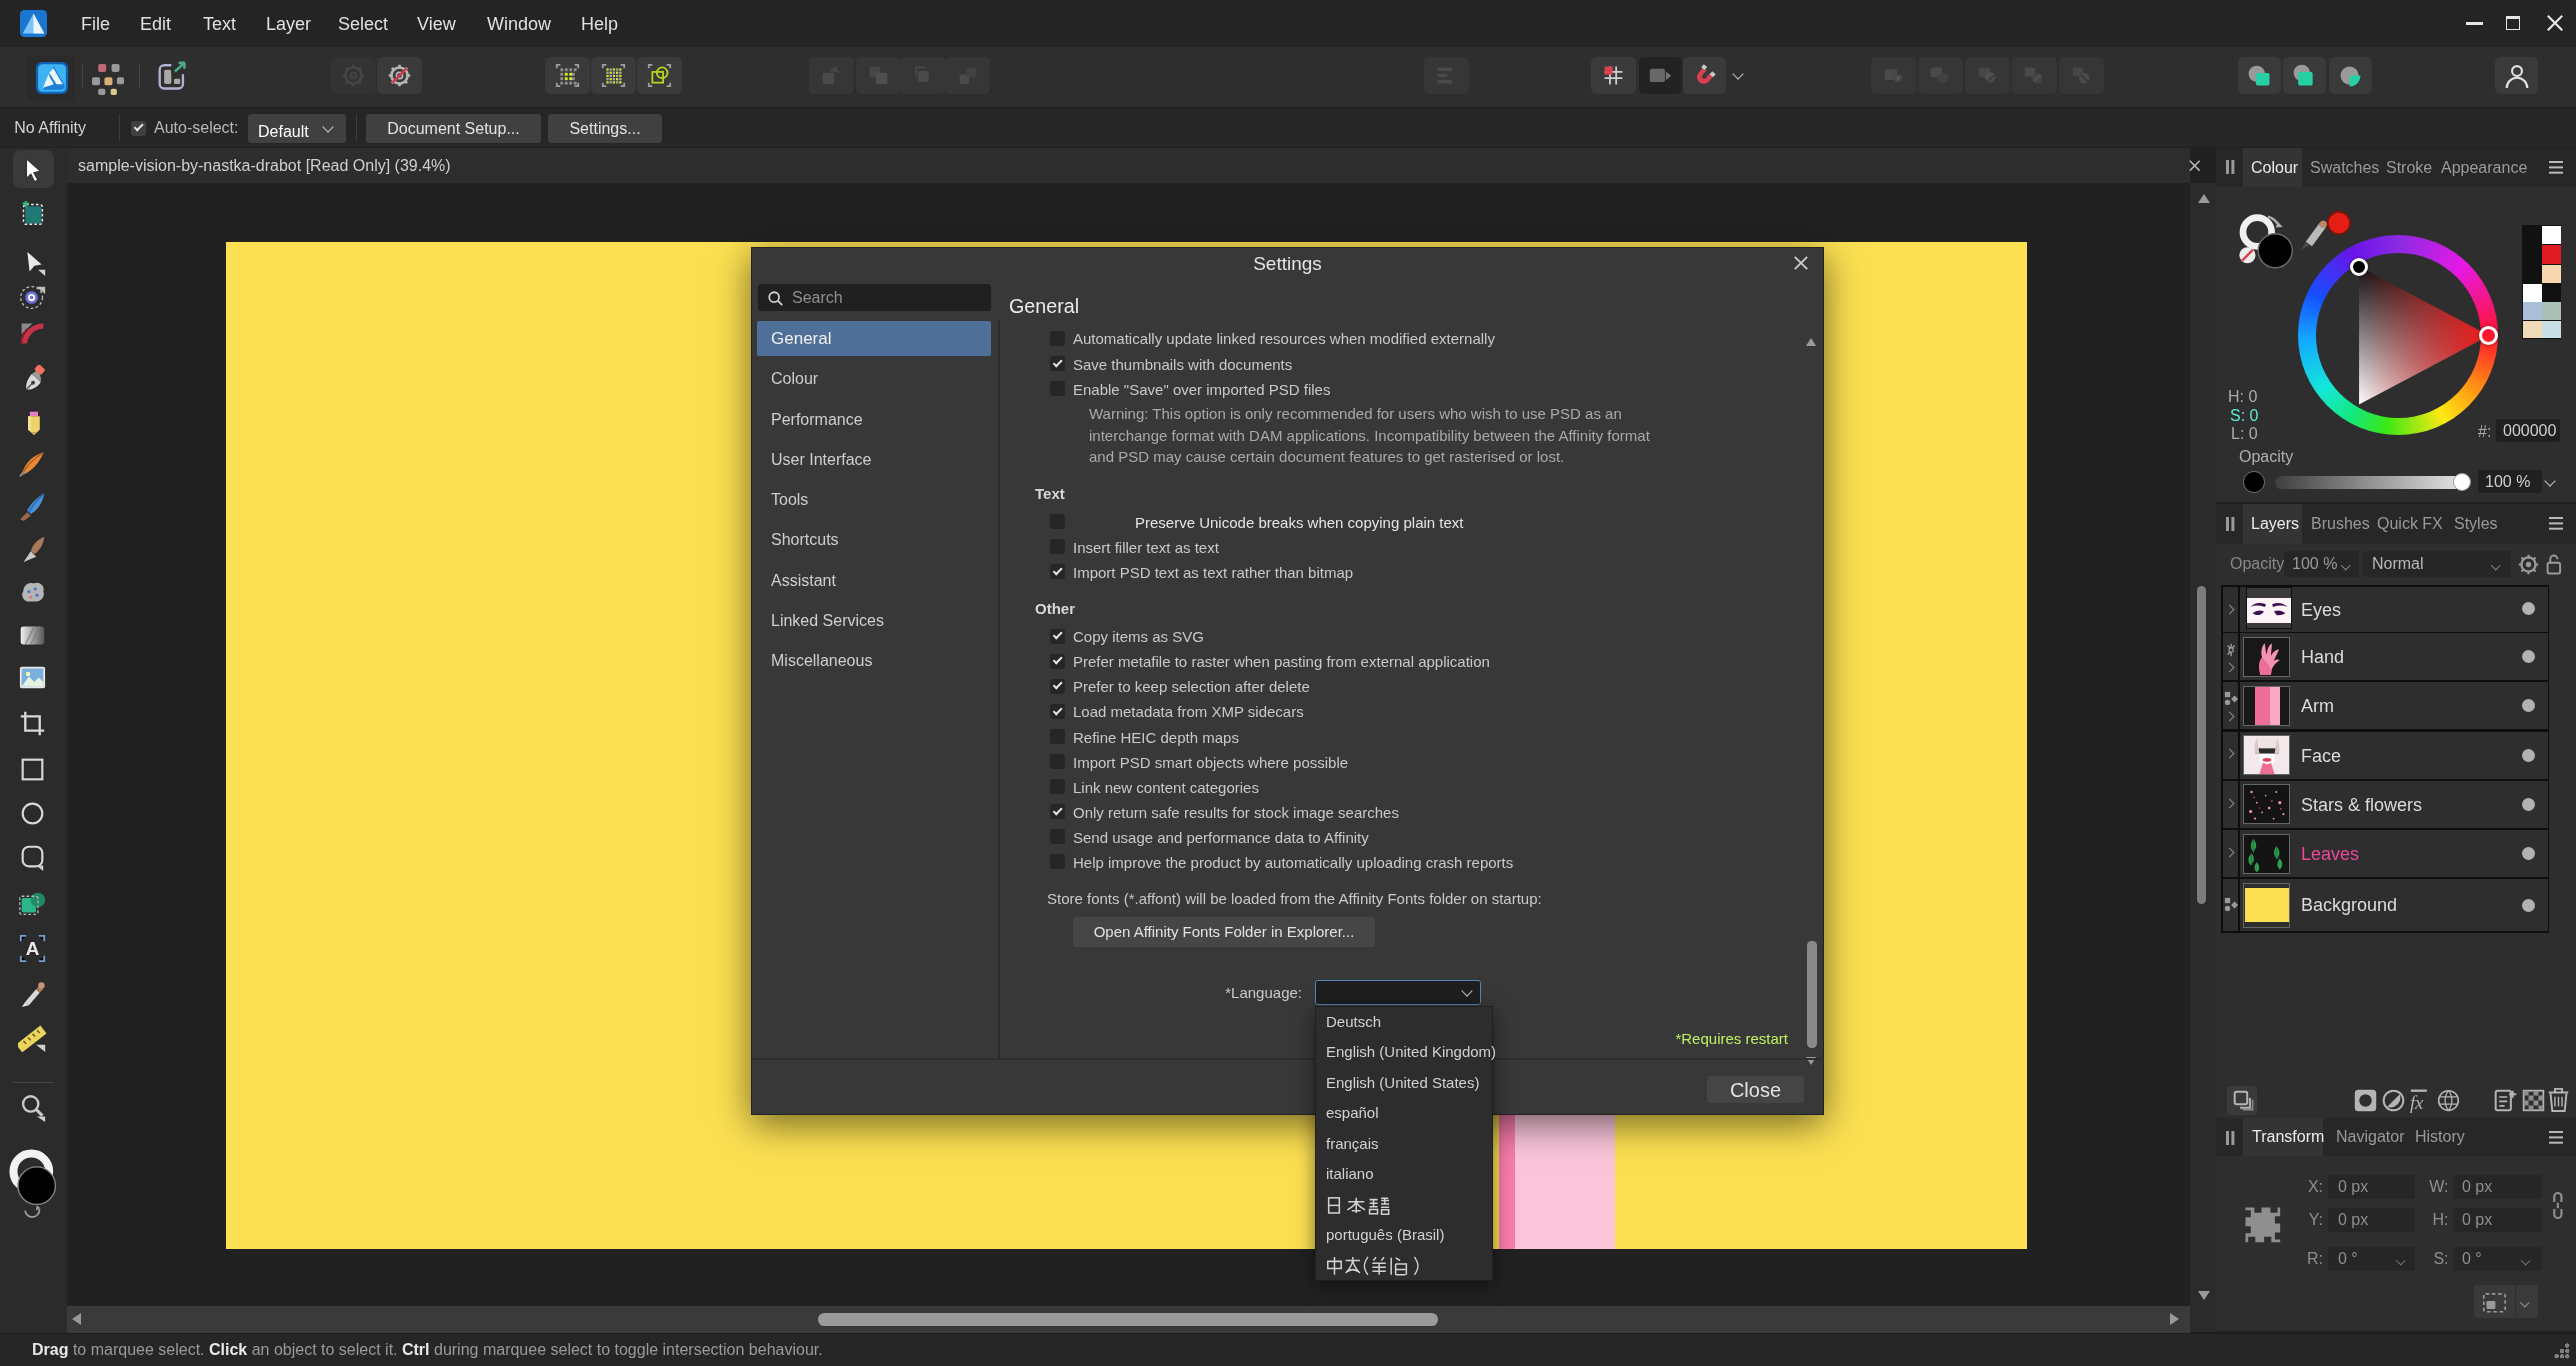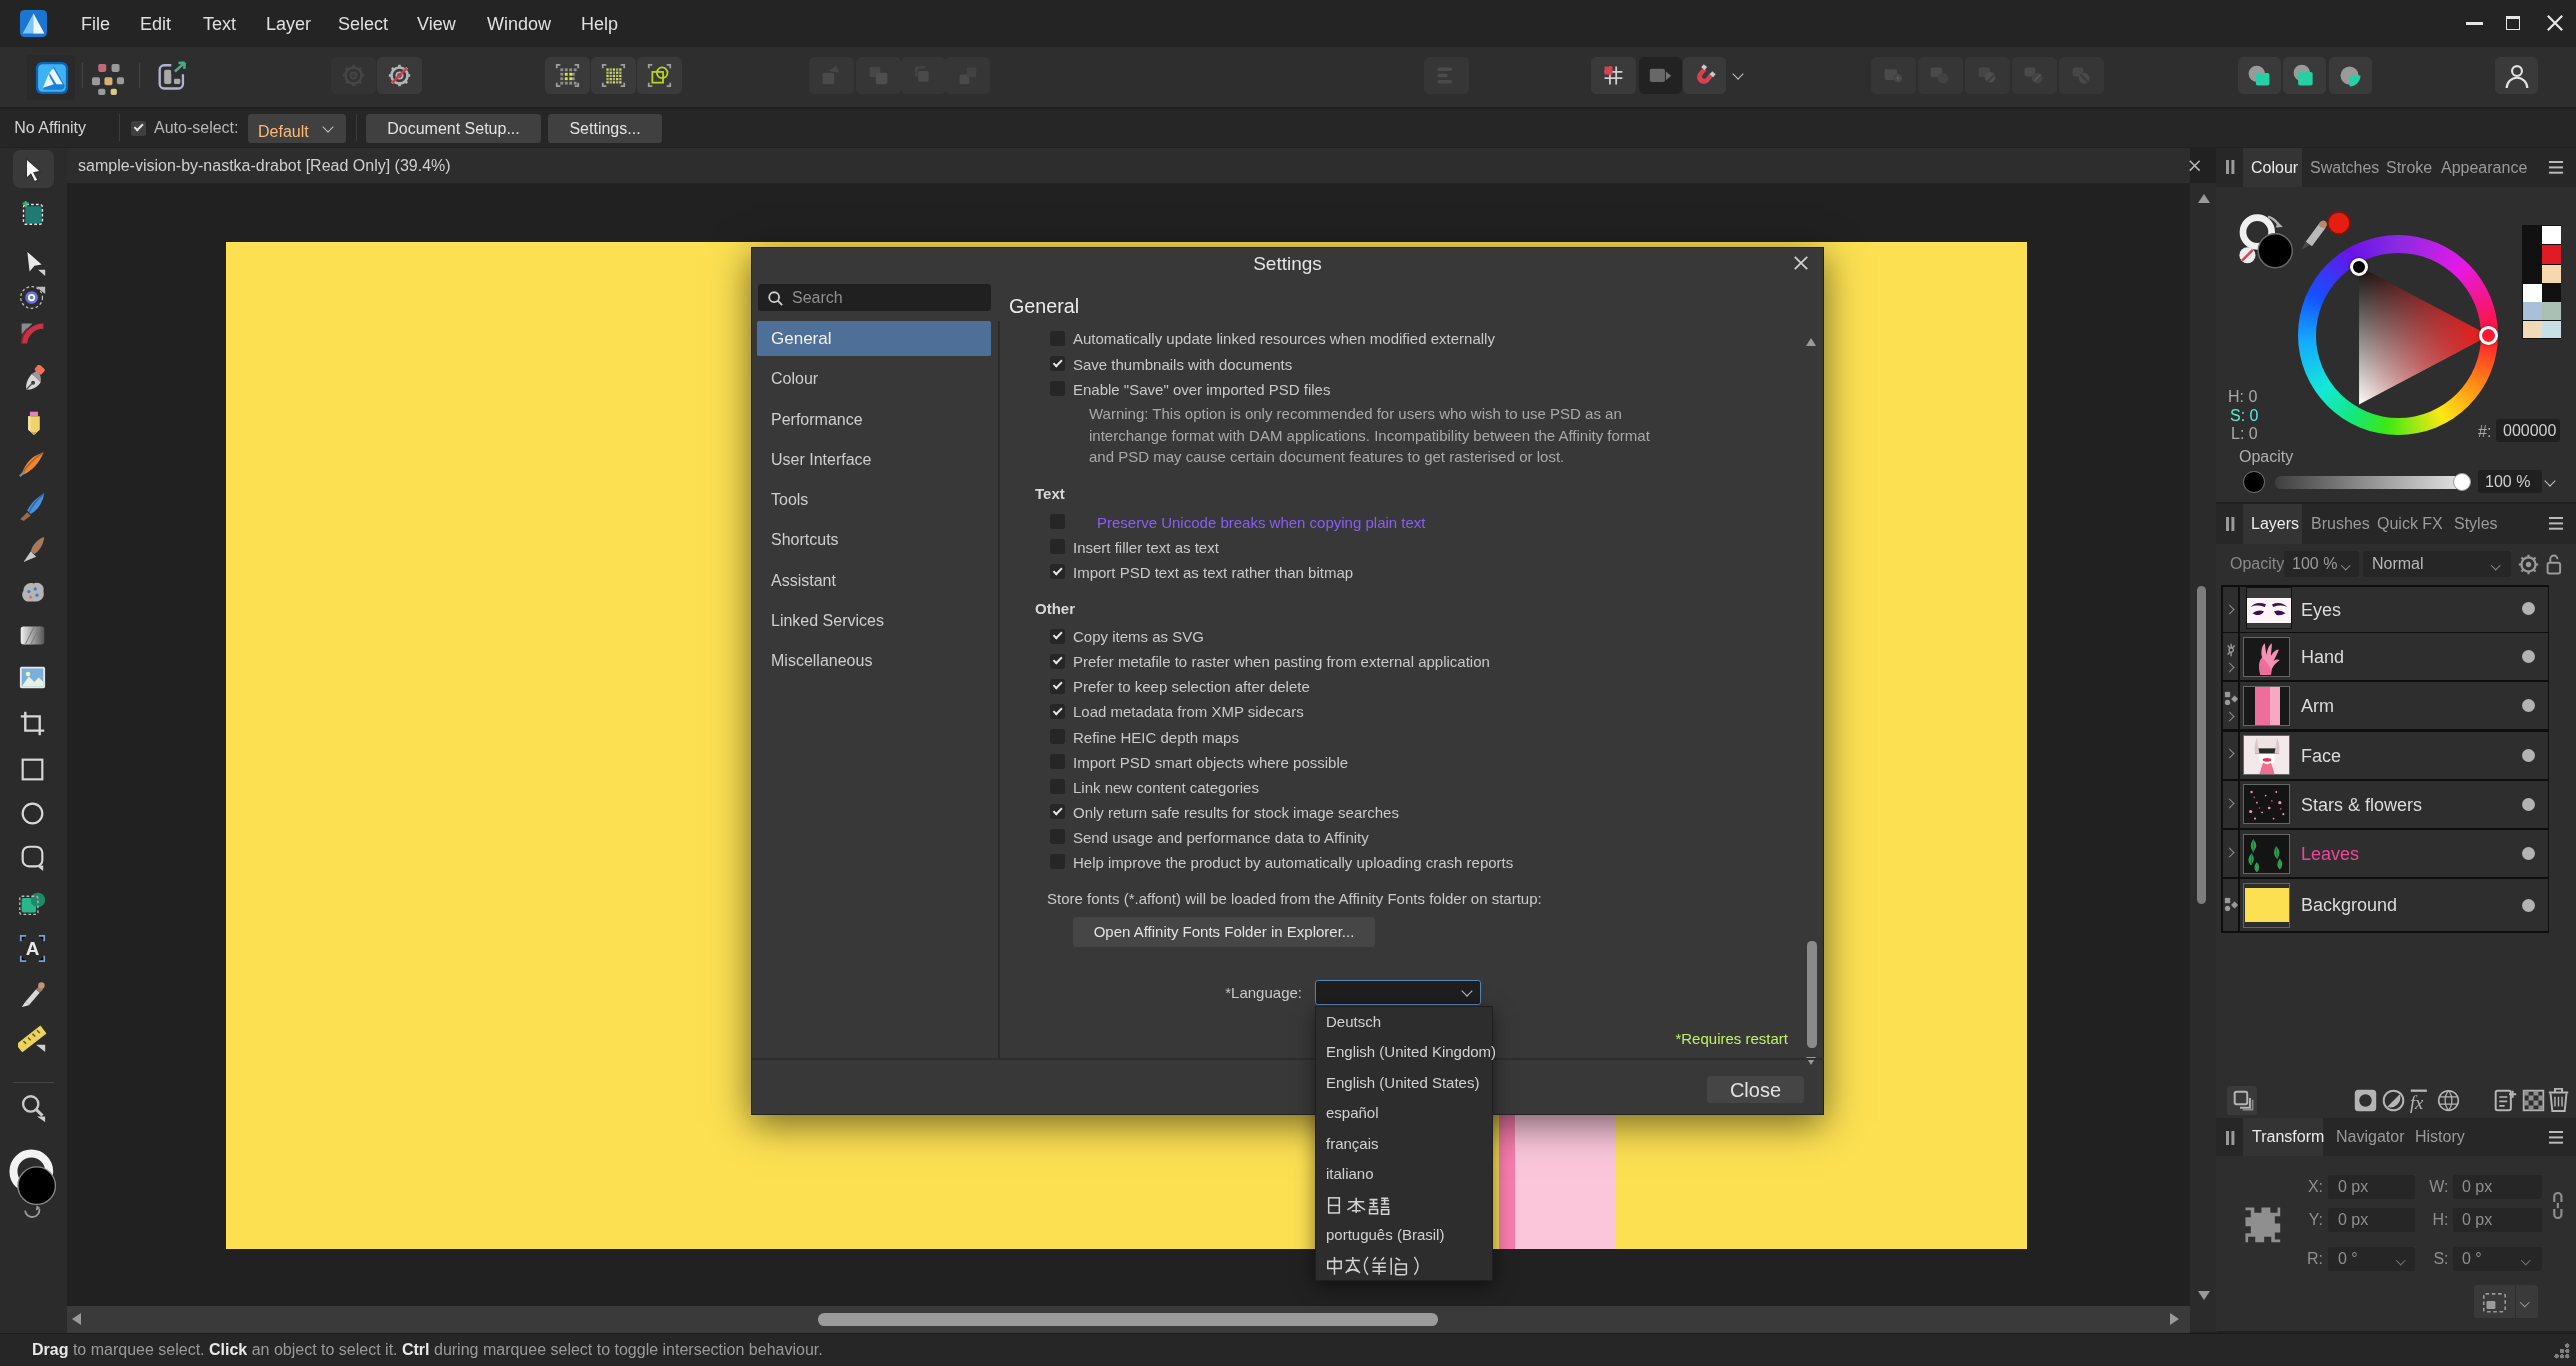--- a/index.html
+++ b/index.html
@@ -285,21 +285,21 @@
     <circle cx="14.5" cy="10" r="5.5" fill="none" stroke="#e2e2e2" stroke-width="2.4"></circle>
     <path d="M3 29 a11.5 11.5 0 0 1 23 0" fill="none" stroke="#e2e2e2" stroke-width="2.4"></path>
   </svg>
 
 <div class="t" style="left:14.3px;top:109px;height:38px;font-size:16px;color:#d4d4d4">No Affinity</div>
 <div class="a" style="left:119px;top:114px;width:0.9px;height:27px;background:#3c3c3c"></div>
 <div class="cbx" style="left:131px;top:121px;background:#404040"></div>
 <div class="tick" style="left:134px;top:124px"></div>
 <div class="t" style="left:154px;top:109px;height:38px;font-size:16px;color:#b8b8b8">Auto-select:</div>
 <div class="a" style="left:248px;top:114px;width:98px;height:29px;background:#404040;border-radius:3.6px"></div>
-<div class="t" style="left:258px;top:114px;height:35px;font-size:16px;color:#fdba74">Default</div>
+<div class="t" style="left:258px;top:114px;height:35px;font-size:16px;color:#ffffff">Default</div>
 <div class="chev" style="left:324px;top:123px"></div>
 <div class="a" style="left:356px;top:114px;width:0.9px;height:27px;background:#3c3c3c"></div>
 <div class="a" style="left:366px;top:114px;width:175px;height:29px;background:#404040;border-radius:3.6px"></div>
 <div class="t" style="left:366px;top:114px;width:175px;height:29px;font-size:16px;color:#e2e2e2;justify-content:center">Document Setup...</div>
 <div class="a" style="left:548px;top:114px;width:114px;height:29px;background:#404040;border-radius:3.6px"></div>
 <div class="t" style="left:548px;top:114px;width:114px;height:29px;font-size:16px;color:#e2e2e2;justify-content:center">Settings...</div>
 
 <div class="t" style="left:78px;top:148px;height:36px;font-size:16px;color:#cfcfcf">sample-vision-by-nastka-drabot [Read Only] (39.4%)</div>
 <svg class="a" style="left:2188px;top:159px" width="13.4" height="13.4" viewBox="0 0 15 15">
     <path d="M2 2 L13 13 M13 2 L2 13" stroke="#b5b5b5" stroke-width="1.8"></path>
@@ -752,21 +752,21 @@
 
 <div class="t" style="left:1009px;top:293px;height:27px;font-size:19.7px;color:#ececec">General</div>
 <div class="cbx" style="left:1050px;top:331px"></div>
 <div class="t" style="left:1073px;top:326px;height:25px;font-size:15px;color:#c9c9c9">Automatically update linked resources when modified externally</div>
 <div class="cbx" style="left:1050px;top:356px"></div>
 <div class="tick" style="left:1053px;top:360px"></div>
 <div class="t" style="left:1073px;top:352px;height:25px;font-size:15px;color:#c9c9c9">Save thumbnails with documents</div>
 <div class="cbx" style="left:1050px;top:381px"></div>
 <div class="t" style="left:1073px;top:377px;height:25px;font-size:15px;color:#c9c9c9">Enable "Save" over imported PSD files</div>
 <div class="cbx" style="left:1050px;top:514px"></div>
-<div class="t" style="left:1097px;top:510px;height:25px;font-size:15px;color:#8b5cf6">Preserve Unicode breaks when copying plain text</div>
+<div class="t" style="left:1135px;top:510px;height:25px;font-size:15px;color:#e5e5e5">Preserve Unicode breaks when copying plain text</div>
 <div class="cbx" style="left:1050px;top:539px"></div>
 <div class="t" style="left:1073px;top:535px;height:25px;font-size:15px;color:#c9c9c9">Insert filler text as text</div>
 <div class="cbx" style="left:1050px;top:564px"></div>
 <div class="tick" style="left:1053px;top:568px"></div>
 <div class="t" style="left:1073px;top:560px;height:25px;font-size:15px;color:#c9c9c9">Import PSD text as text rather than bitmap</div>
 <div class="cbx" style="left:1050px;top:629px"></div>
 <div class="tick" style="left:1053px;top:632px"></div>
 <div class="t" style="left:1073px;top:624px;height:25px;font-size:15px;color:#c9c9c9">Copy items as SVG</div>
 <div class="cbx" style="left:1050px;top:654px"></div>
 <div class="tick" style="left:1053px;top:657px"></div>

